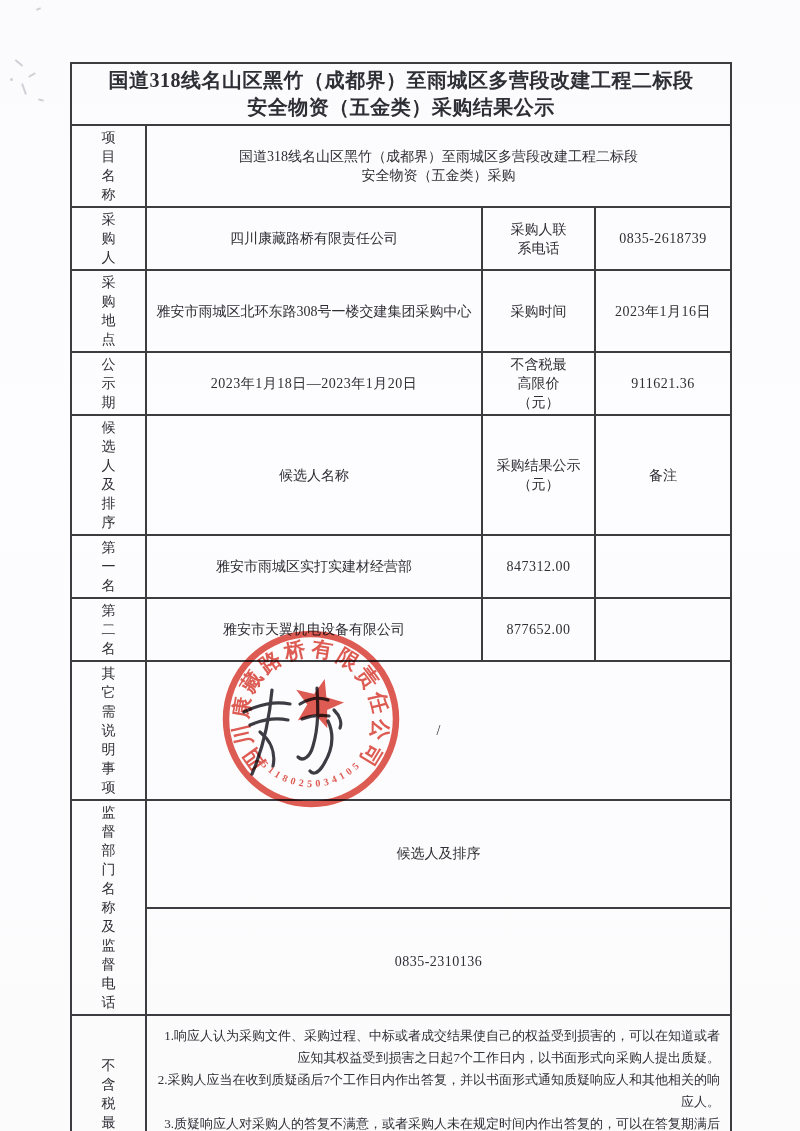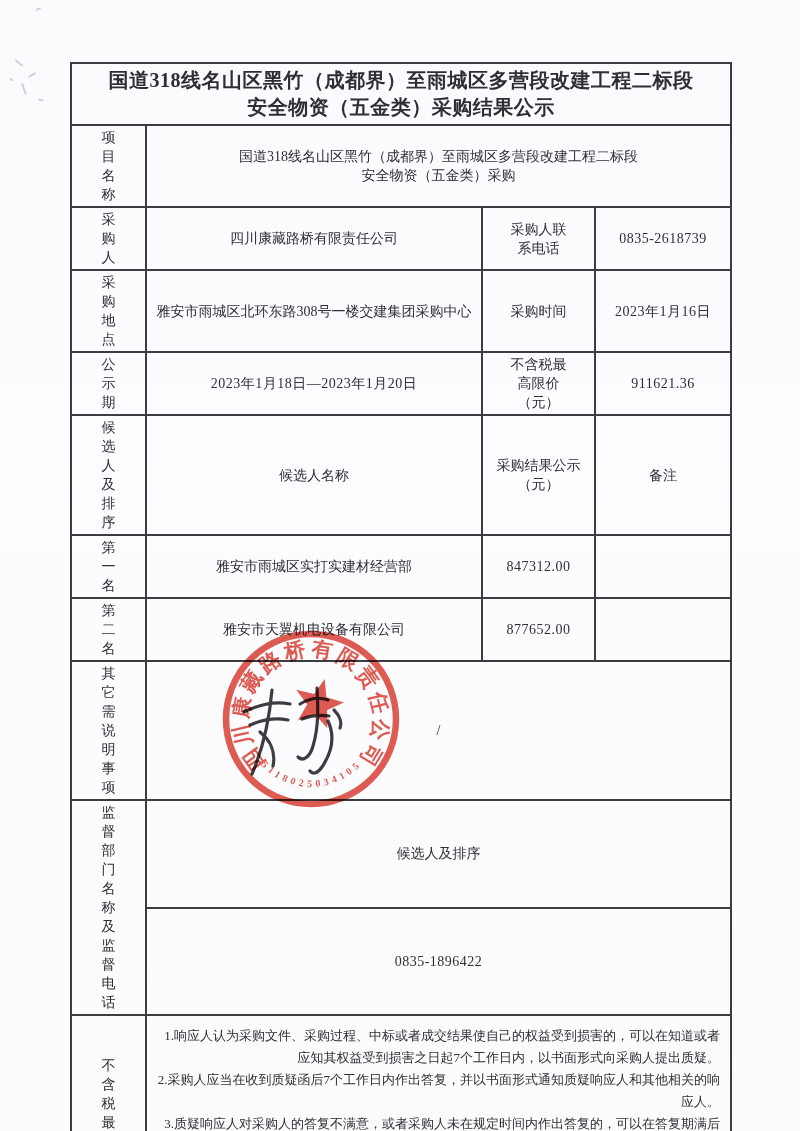--- a/index.html
+++ b/index.html
@@ -142,21 +142,21 @@
   <tr style="height:40px">
     <td class="label">其它需说明事项</td>
     <td colspan="3">/</td>
   </tr>
 
   <tr style="height:28px">
     <td class="label" rowspan="2">监督部门名称及监督电话</td>
     <td colspan="3">候选人及排序</td>
   </tr>
   <tr style="height:28px">
-    <td colspan="3" class="val-mono">0835-1896422</td>
+    <td colspan="3" class="val-mono">0835-2310136</td>
   </tr>
 
   <tr style="height:200px">
     <td class="label">不含税最高限价</td>
     <td colspan="3" class="notes">
       <div>1.响应人认为采购文件、采购过程、中标或者成交结果使自己的权益受到损害的，可以在知道或者应知其权益受到损害之日起7个工作日内，以书面形式向采购人提出质疑。</div>
       <div>2.采购人应当在收到质疑函后7个工作日内作出答复，并以书面形式通知质疑响应人和其他相关的响应人。</div>
       <div>3.质疑响应人对采购人的答复不满意，或者采购人未在规定时间内作出答复的，可以在答复期满后15个工作日内向监督部门提起投诉。</div>
       <div>4.监督部门应当自收到投诉之日起30个工作日内，对投诉事项作出处理决定。</div>
       <div>5.监督部门在处理投诉事项期间，可以视具体情况书面通知采购人暂停采购活动，暂停采购活动时间最长不得超过30日。</div>

